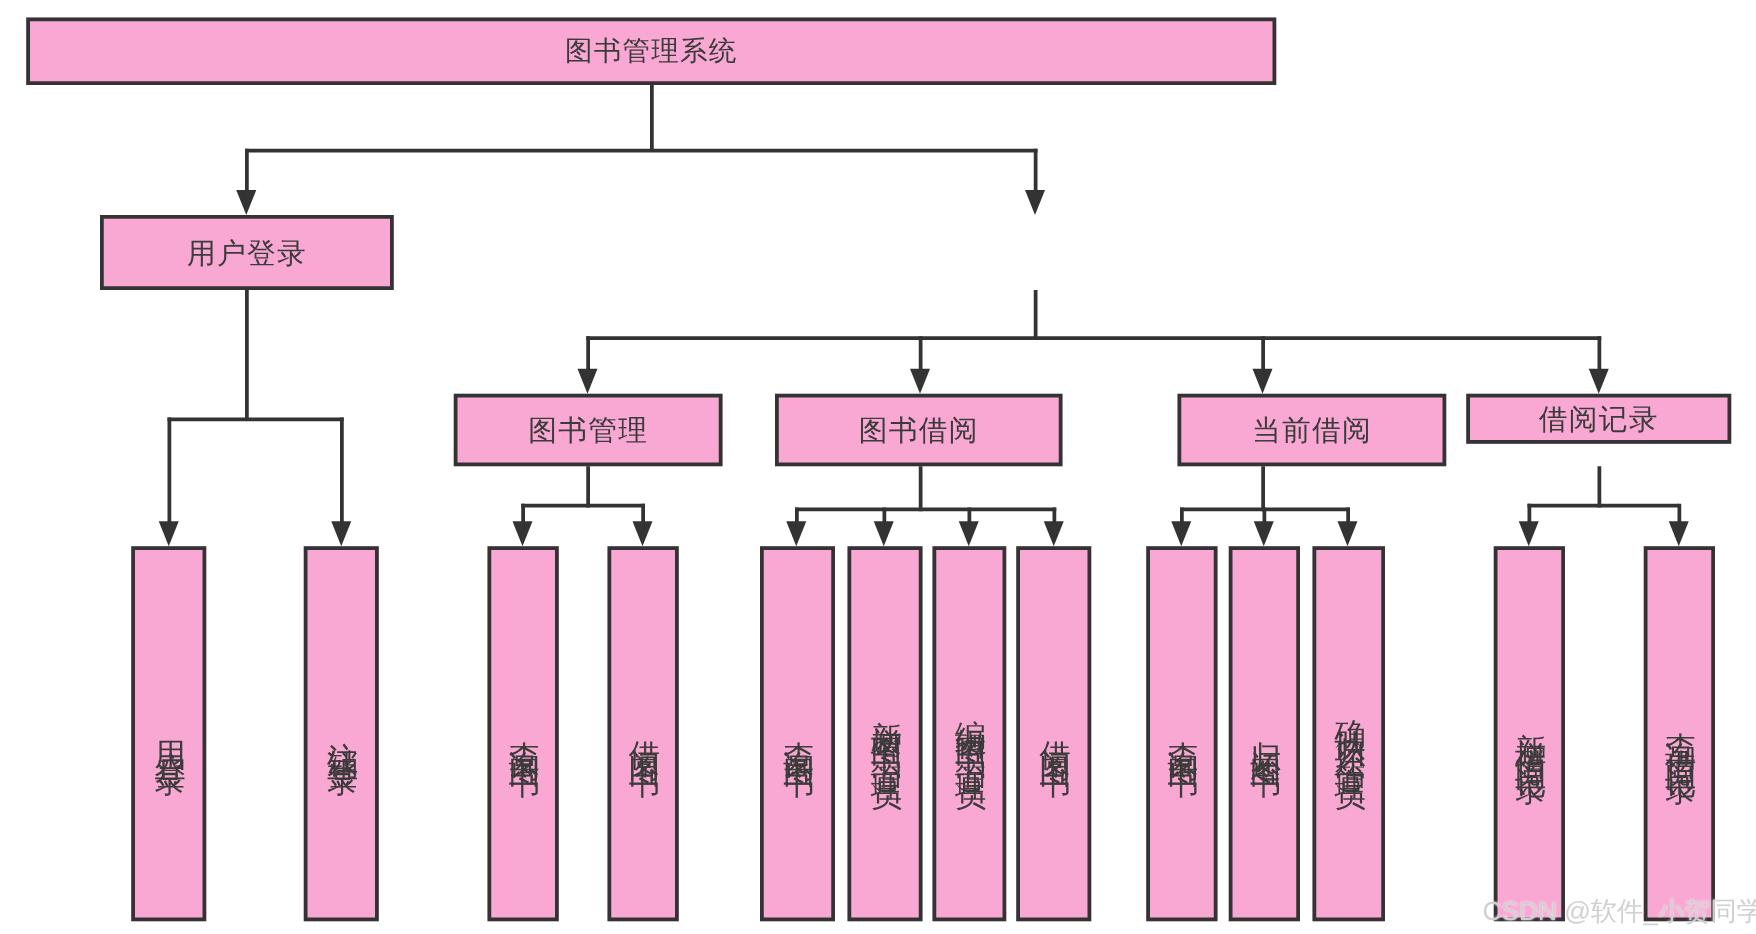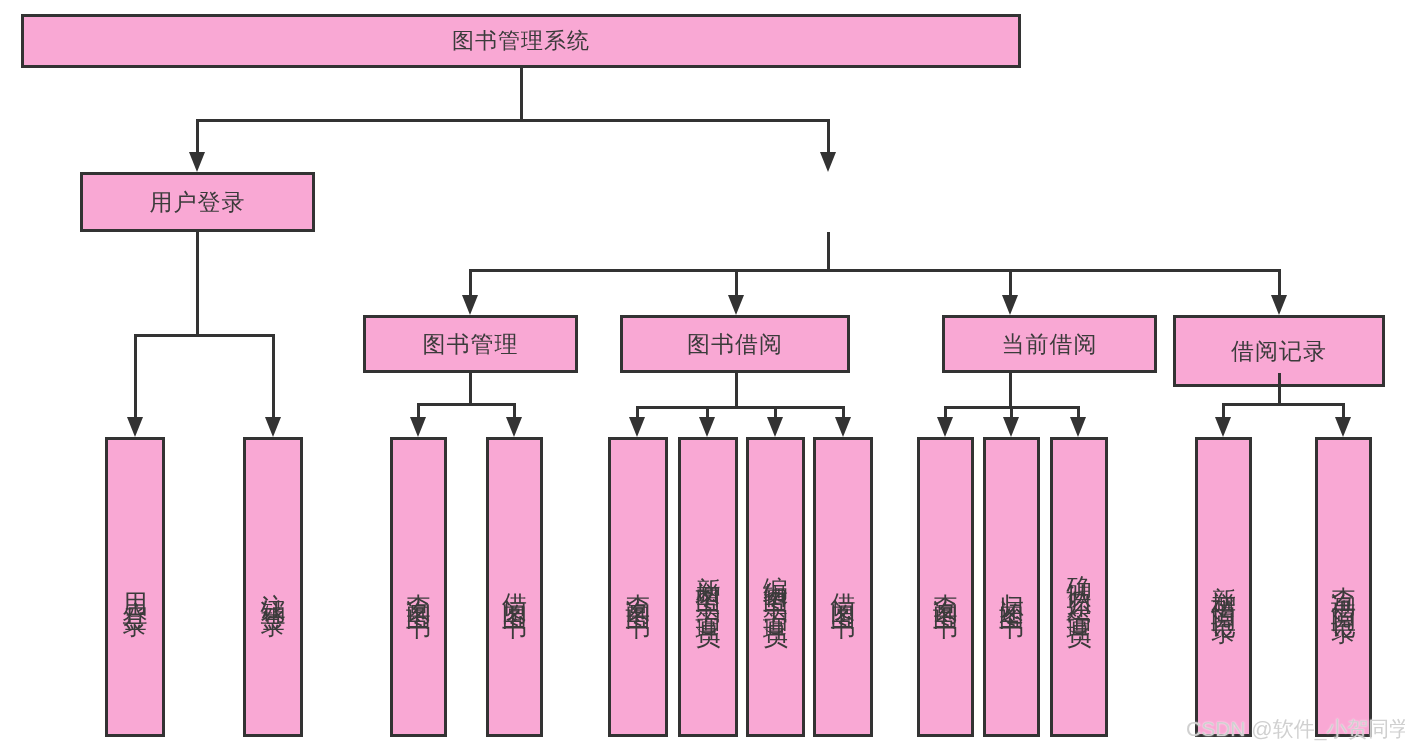--- a/index.html
+++ b/index.html
@@ -54,21 +54,21 @@
   </div>
 
   <div class="box lvl3" style="left:620px; top:315px; width:230px; height:58px;">
     <span class="h-label">图书借阅</span>
   </div>
 
   <div class="box lvl3" style="left:903px; top:315px; width:215px; height:58px;margin-left:39px;">
     <span class="h-label">当前借阅</span>
   </div>
 
-  <div class="box lvl3" style="left:1173px; top:315px; width:212px; height:72px;">
+  <div class="box lvl3" style="left:1173px; top:315px; width:212px; height:40px;">
     <span class="h-label">借阅记录</span>
   </div>
 
   <div class="box leaf" style="left:105px; top:437px; width:60px; height:300px;">
     <span>用户登录</span>
   </div>
 
   <div class="box leaf" style="left:243px; top:437px; width:60px; height:300px;">
     <span>注销登录</span>
   </div>

